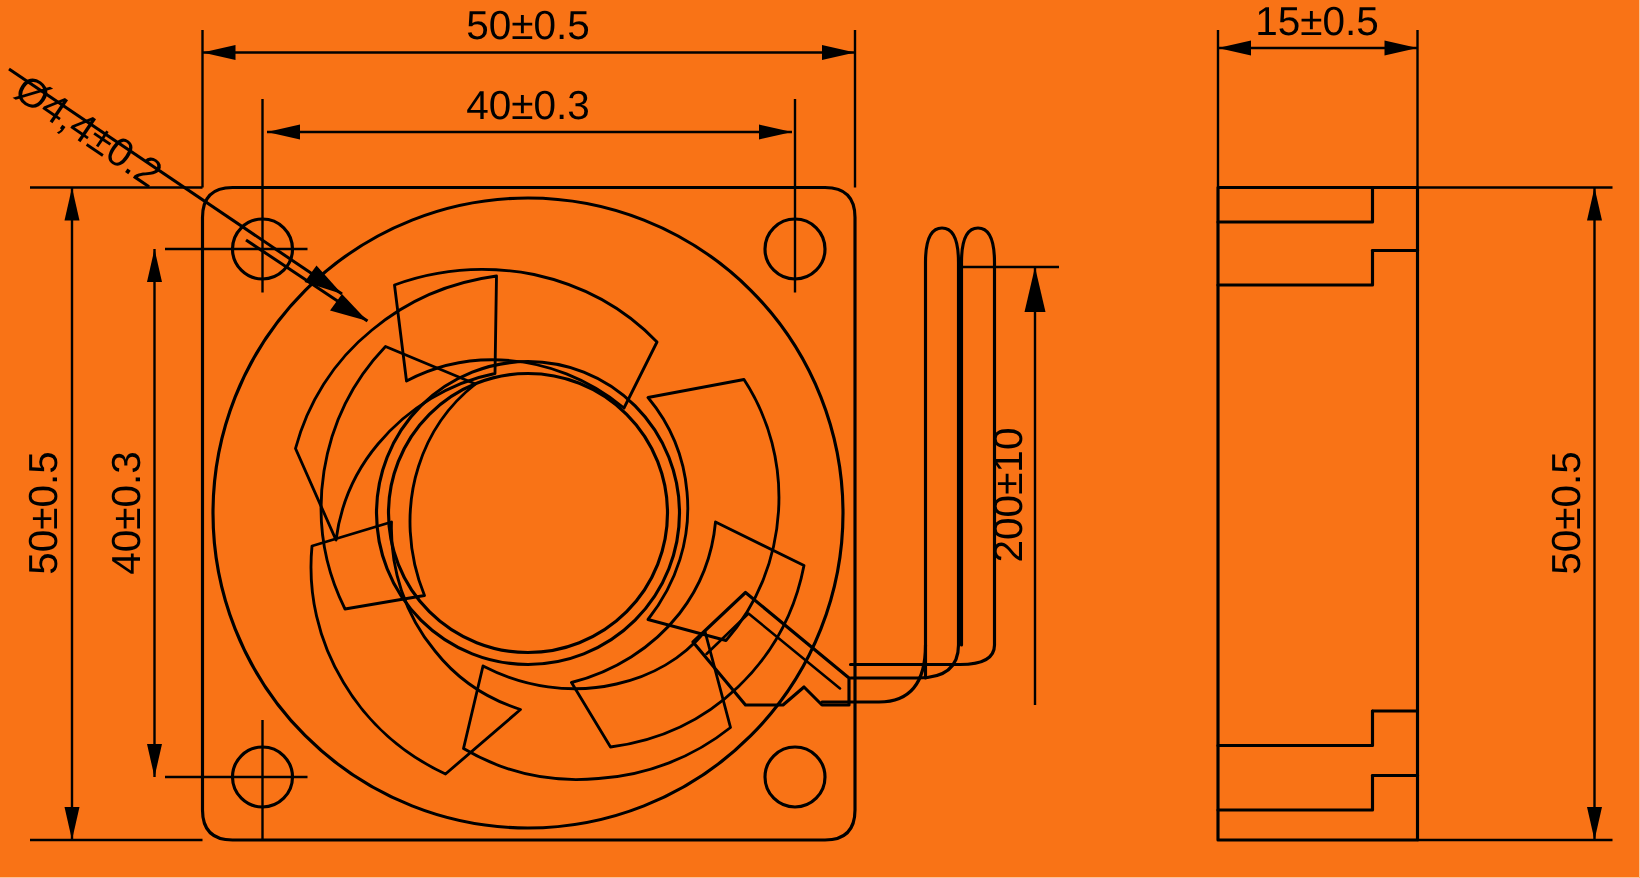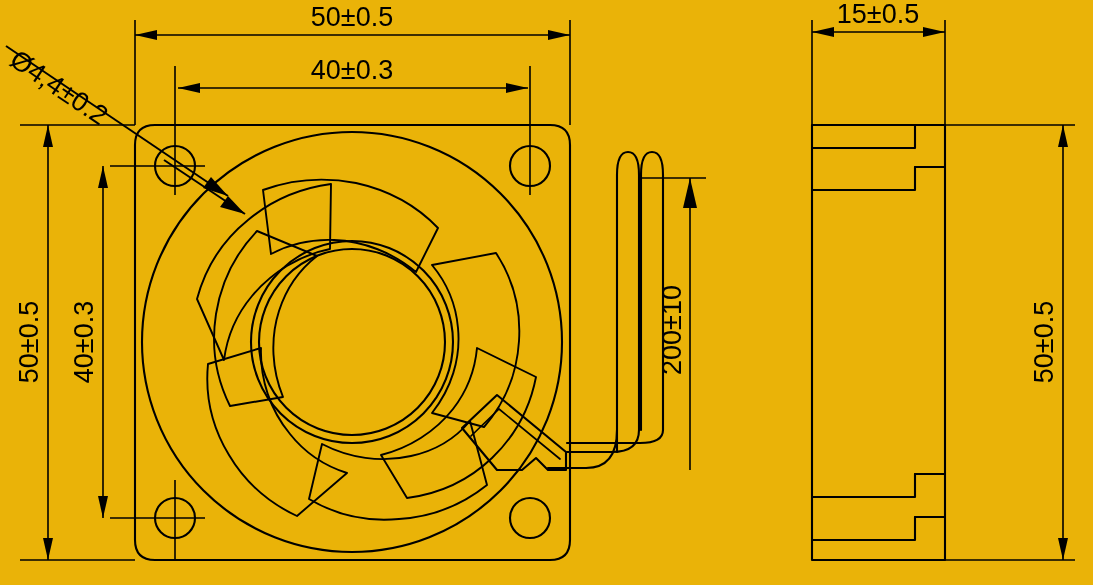--- a/index.html
+++ b/index.html
@@ -8,21 +8,21 @@
     padding: 0;
     background: #ffffff;
   }
   body {
     font-family: "Liberation Sans", sans-serif;
   }
   #sheet {
     position: relative;
     width: 1093px;
     height: 585px;
-    background: #eab308;
+    background: #f97316;
     overflow: hidden;
   }
   svg#drawing {
     position: absolute;
     left: 0;
     top: 0;
     width: 1093px;
     height: 585px;
     display: block;
   }

